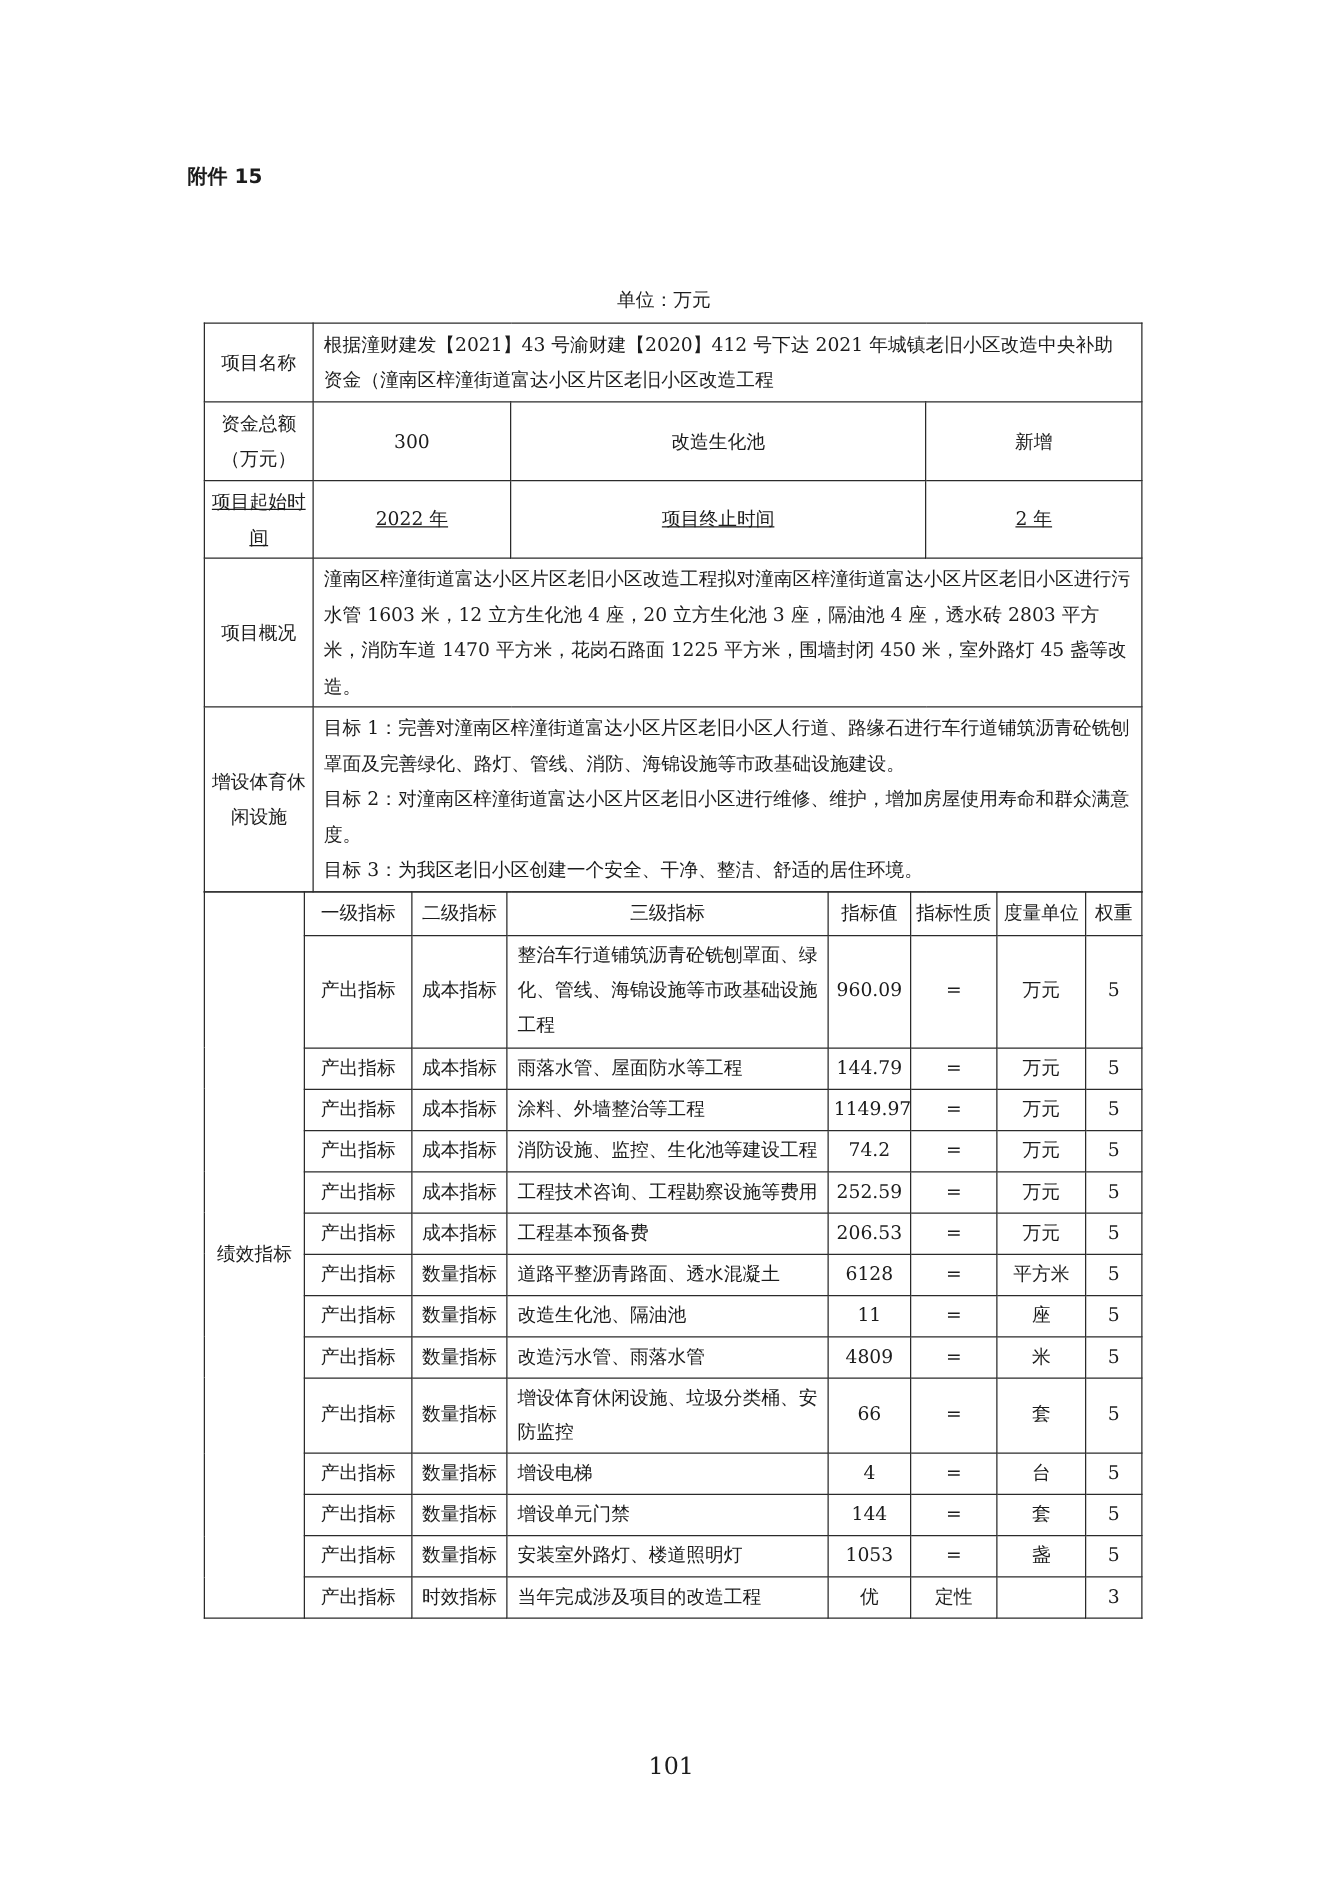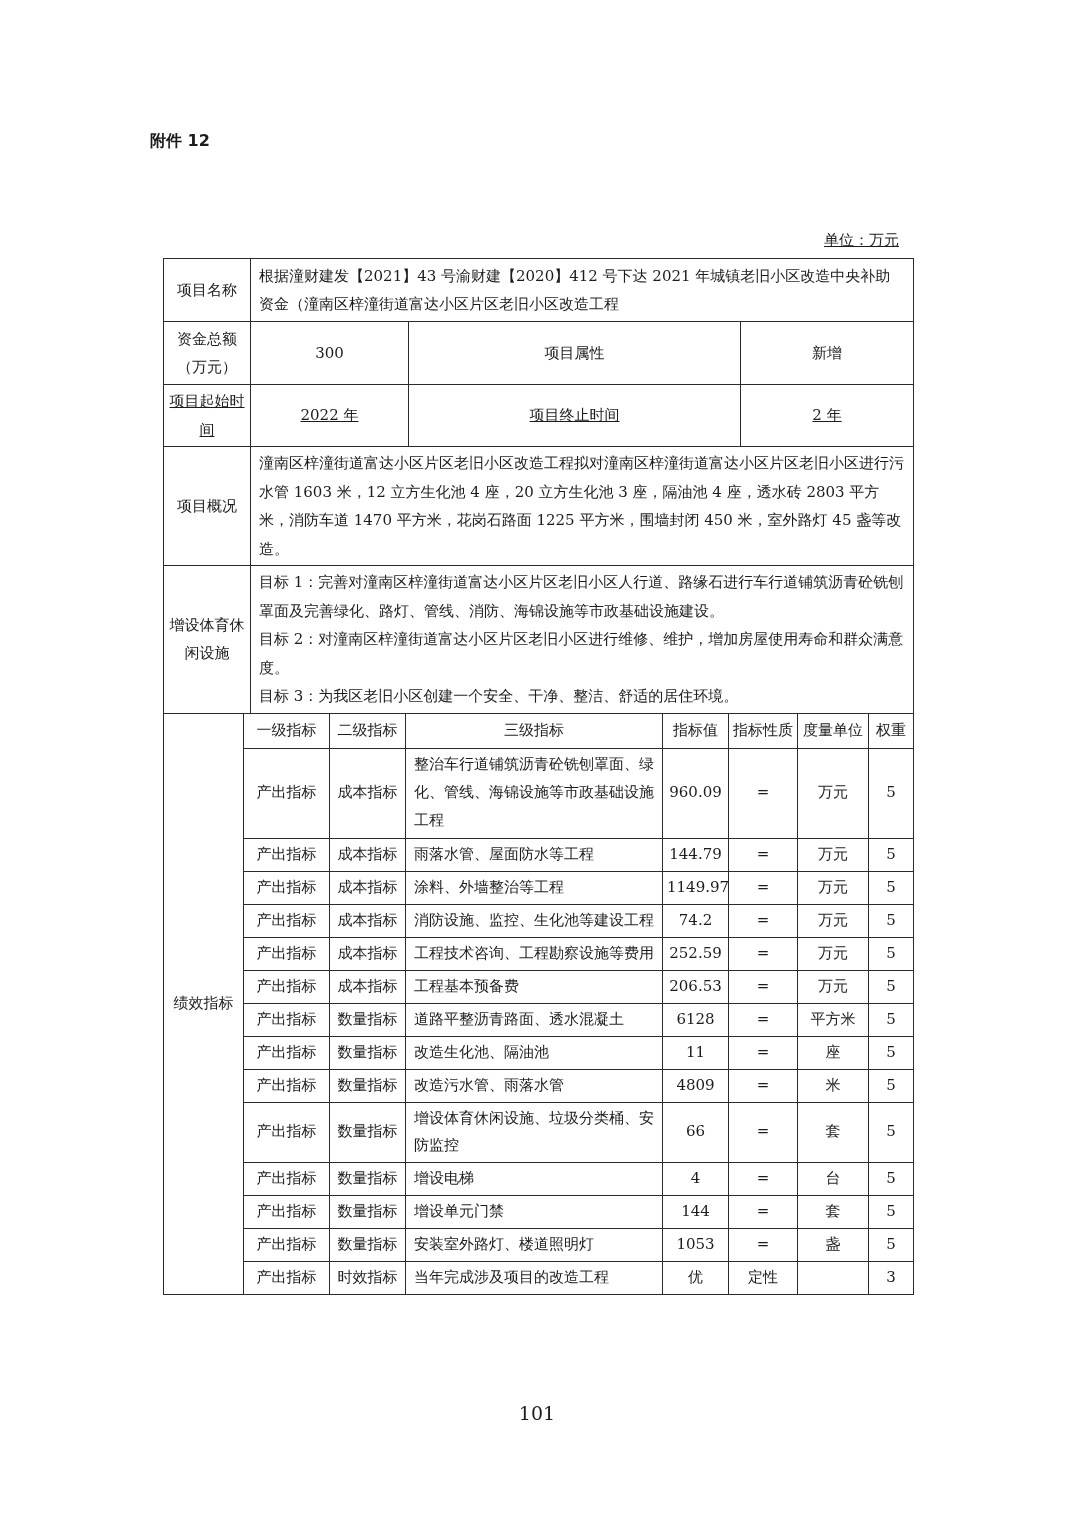--- a/index.html
+++ b/index.html
@@ -29,24 +29,23 @@
     text-align: center;
     font-size: 27px;
     font-weight: bold;
     letter-spacing: 1px;
   }
   .unit-note {
     position: absolute;
     top: 231px;
     left: 163px;
     width: 750px;
-    text-align: right;
+    text-align: center;
     padding-right: 14px;
     font-size: 15px;
-    text-decoration: underline;
   }
   .tbl-wrap {
     position: absolute;
     left: 163px;
     top: 258px;
     width: 750px;
   }
   table {
     border-collapse: collapse;
     table-layout: fixed;
@@ -89,21 +88,21 @@
     width: 100%;
     text-align: center;
     font-size: 19px;
   }
 </style>
 </head>
 <body>
 
 <div class="page">
 
-  <div class="attachment">附件 12</div>
+  <div class="attachment">附件 15</div>
 
 
   <div class="unit-note">单位：万元</div>
 
   <div class="tbl-wrap">
 
     <table class="info-table">
       <colgroup>
           <col style="width:87px">
           <col style="width:158px">
@@ -111,21 +110,21 @@
           <col style="width:173px">
         </colgroup>
       <tbody>
           <tr class="r-name">
         <td class="lbl">项目名称</td>
         <td class="val-l" colspan="3">根据潼财建发【2021】43 号渝财建【2020】412 号下达 2021 年城镇老旧小区改造中央补助资金（潼南区梓潼街道富达小区片区老旧小区改造工程</td>
       </tr>
       <tr class="r-fund">
         <td class="lbl">资金总额（万元）</td>
         <td class="val-c">300</td>
-        <td class="val-c">项目属性</td>
+        <td class="val-c">改造生化池</td>
         <td class="val-c">新增</td>
       </tr>
       <tr class="r-time">
         <td class="lbl">项目起始时间</td>
         <td class="val-c">2022 年</td>
         <td class="val-c">项目终止时间</td>
         <td class="val-c">2 年</td>
       </tr>
       <tr class="r-over">
         <td class="lbl">项目概况</td>

